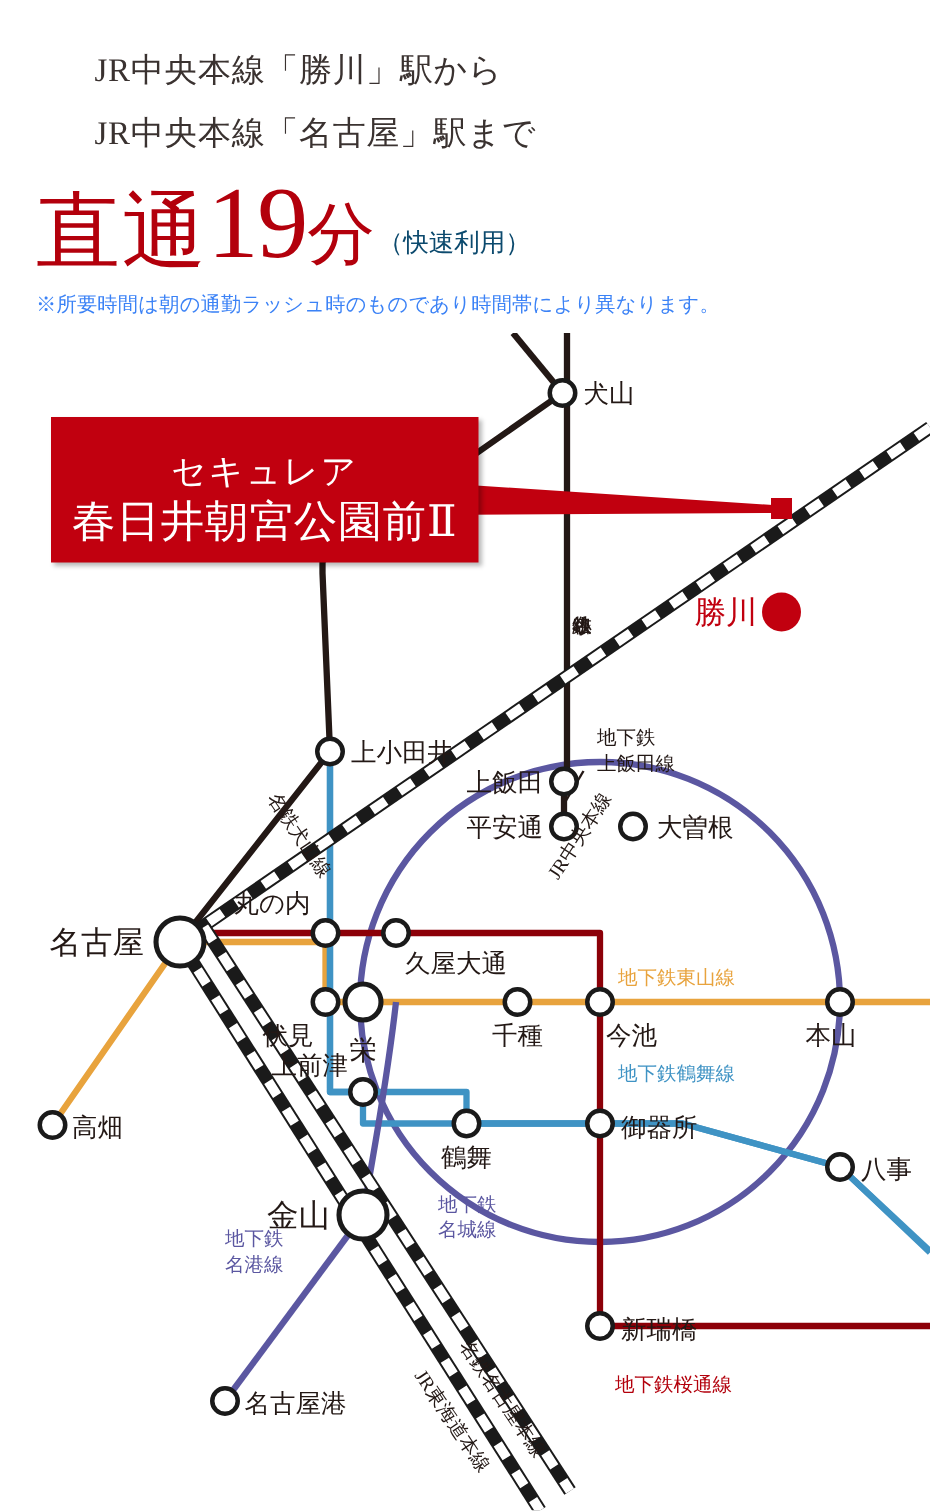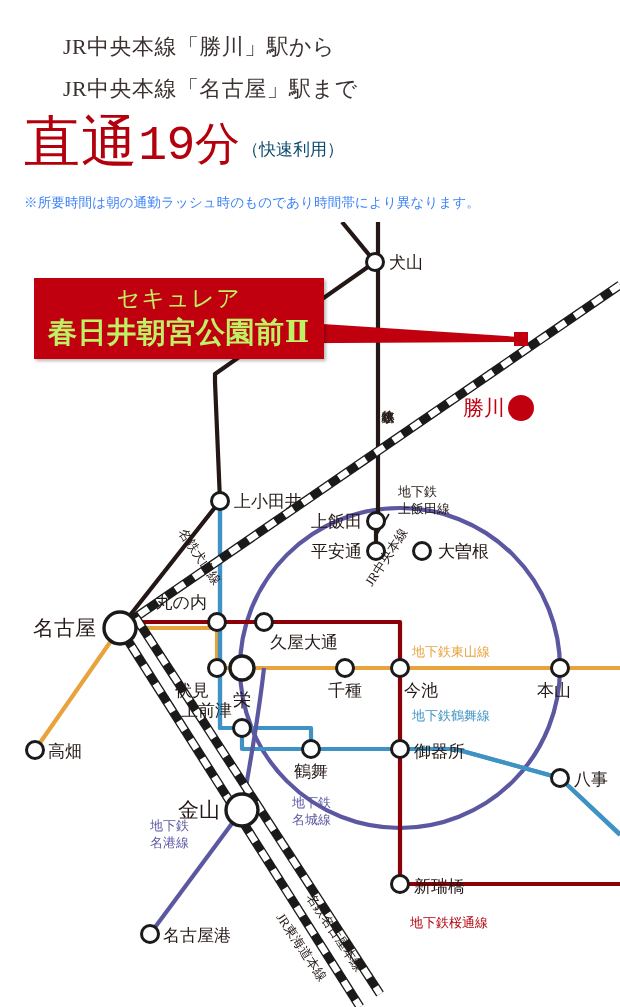--- a/index.html
+++ b/index.html
@@ -2,30 +2,30 @@
 <html><head>
 <meta charset="utf-8">
 <style>
   html,body{margin:0;padding:0;background:#ffffff;}
   body{width:620px;height:1007px;position:relative;overflow:hidden;
        font-family:"Liberation Serif","DejaVu Serif",serif;color:#231815;}
   .headline{position:absolute;left:24px;top:26px;width:580px;}
   .hl-line{font-size:22px;line-height:1.9;letter-spacing:.02em;color:#3a3230;white-space:nowrap;margin-left:39px;}
   .hl-big{margin-top:4px;white-space:nowrap;line-height:1;}
   .hl-big .jp{font-size:56px;color:#b3000c;letter-spacing:.02em;vertical-align:-2px;}
-  .hl-big .num{font-size:48px;color:#b3000c;font-family:Liberation Mono, monospace;letter-spacing:-.01em;}
+  .hl-big .num{font-size:68px;color:#b3000c;font-family:Liberation Serif, serif;letter-spacing:-.01em;}
   .hl-big .fun{font-size:45px;color:#b3000c;}
   .hl-big .paren{font-size:17px;color:#0c4a6e;vertical-align:4px;margin-left:2px;}
   .note{position:absolute;left:24px;top:194px;font-size:13.5px;color:#3b82f6;letter-spacing:.01em;white-space:nowrap;}
   #map{position:absolute;left:0;top:222px;width:620px;height:785px;}
   .banner-wrap{position:absolute;left:34px;top:278px;}
-  .banner{background:#c1000f;color:#bef264;padding:7px 14px 9px 14px;text-align:center;
+  .banner{background:#c1000f;color:#ffffff;padding:23px 14px 9px 14px;text-align:center;
           box-shadow:2px 2px 3px rgba(0,0,0,.28);}
   .banner .b1{font-size:23px;letter-spacing:.06em;line-height:1.25;}
-  .banner .b2{font-size:29px;letter-spacing:.02em;line-height:1.25;white-space:nowrap;font-weight:bold;}
+  .banner .b2{font-size:29px;letter-spacing:.02em;line-height:1.25;white-space:nowrap;}
   svg text{font-family:"Liberation Serif","DejaVu Serif",serif;}
 </style>
 </head>
 <body>
 
 <div class="headline">
   <div class="hl-line">JR中央本線「勝川」駅から</div>
   <div class="hl-line">JR中央本線「名古屋」駅まで</div>
   <div class="hl-big">
     <span class="jp">直通</span><span class="num">19</span><span class="fun">分</span><span class="paren">（快速利用）</span>

